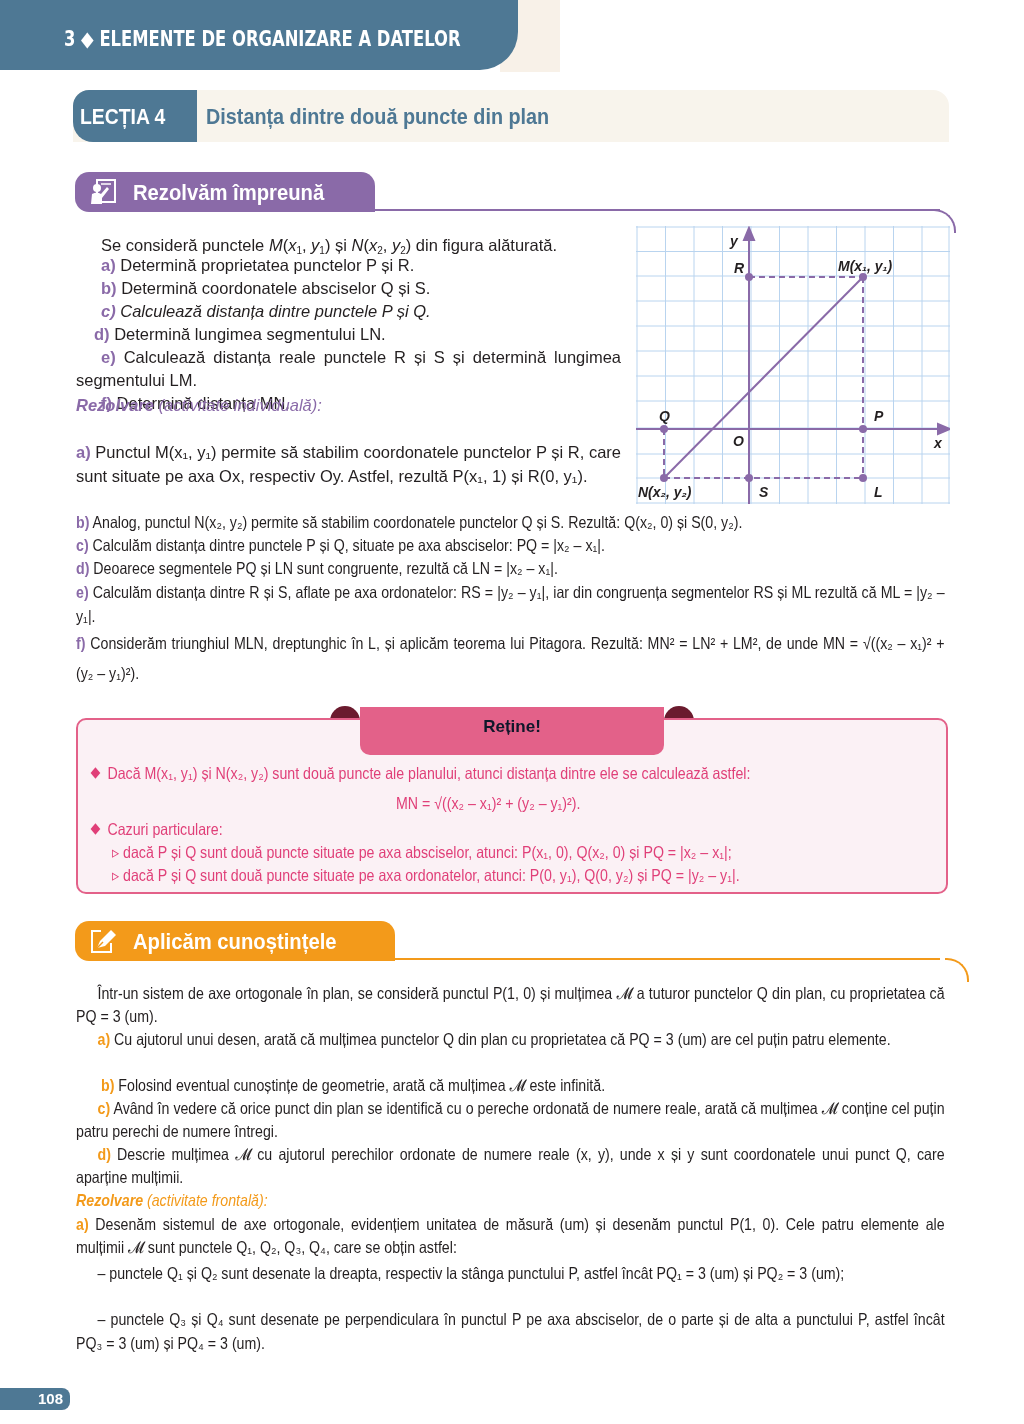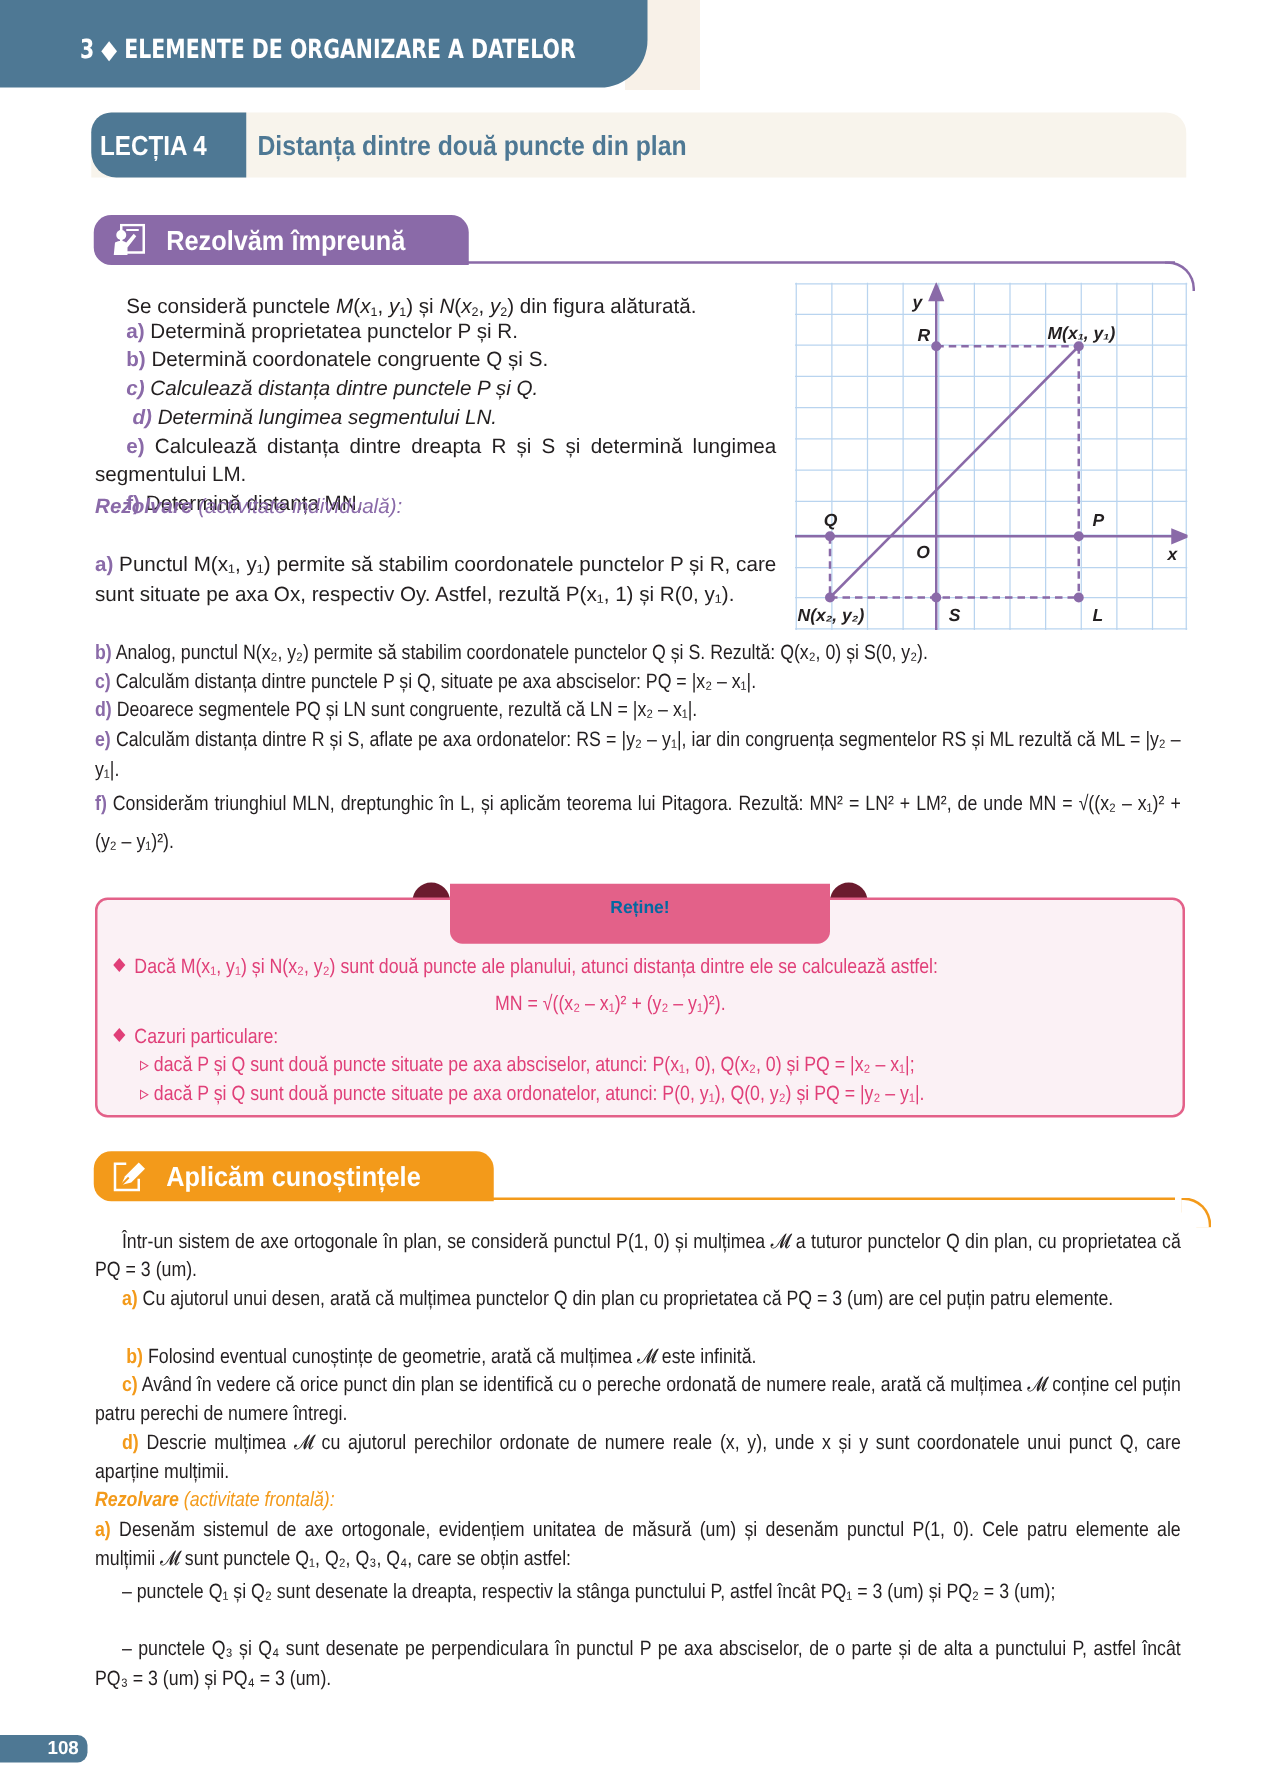--- a/index.html
+++ b/index.html
@@ -38,21 +38,21 @@
   .rez-o-n { color: #f39a1a; font-style: italic; }
   .cond { transform: scaleX(0.86); transform-origin: left center; }
   i { font-style: italic; }
   sub { font-size: 10px; vertical-align: -3px; line-height: 0; }
 
   .graph { position: absolute; left: 636px; top: 226px; width: 314px; height: 278px; }
 
   .retine-box { position: absolute; left: 76px; top: 718px; width: 872px; height: 176px; background: #fbf1f5; border: 2px solid #e36189; border-radius: 10px; }
   .retine-ear { position: absolute; top: 706px; width: 30px; height: 20px; background: #6b1b2e; border-radius: 15px 15px 0 0; }
   .retine-tab { position: absolute; left: 360px; top: 707px; width: 304px; height: 48px; background: #e36189; border-radius: 0 0 10px 10px; }
-  .retine-title { position: absolute; left: 360px; top: 717px; width: 304px; text-align: center; color: #0369a1; font-weight: bold; font-size: 14px; }
+  .retine-title { position: absolute; left: 360px; top: 717px; width: 304px; text-align: center; color: #0f172a; font-weight: bold; font-size: 17px; }
   .pink { color: #e03f78; }
   .bullet { display: inline-block; width: 8px; height: 8px; background: #e03f78; transform: rotate(45deg); margin-right: 10px; vertical-align: 2px; }
 
   .page-tab { position: absolute; left: 0; top: 1388px; width: 70px; height: 22px; background: #4e7894; border-radius: 0 8px 8px 0; }
   .page-num { position: absolute; left: 38px; top: 1390px; color: #fff; font-weight: bold; font-size: 15px; }
 </style>
 </head>
 <body>
 
 <div class="chapter-bg"></div>
@@ -73,24 +73,24 @@
   </svg>
   <span class="sec-label">Rezolvăm împreună</span>
 </div>
 <div class="sec-rule purple"></div>
 <div class="sec-curve purple"></div>
 
 <div class="txt" style="left:101px; top:234px;">
   <span>Se consideră punctele</span> <i>M</i>(<i>x</i><sub>1</sub>, <i>y</i><sub>1</sub>) și <i>N</i>(<i>x</i><sub>2</sub>, <i>y</i><sub>2</sub>) <span>din figura alăturată.</span>
 </div>
 <div class="txt" style="left:101px; top:254px;"><span class="lp">a)</span> <span>Determină proprietatea punctelor P și R.</span></div>
-<div class="txt" style="left:101px; top:277px;"><span class="lp">b)</span> <span>Determină coordonatele congruente Q și S.</span></div>
+<div class="txt" style="left:101px; top:277px;"><span class="lp">b)</span> <span>Determină coordonatele absciselor Q și S.</span></div>
 <div class="txt" style="left:101px; top:300px;font-style:italic;"><span class="lp">c)</span> <span>Calculează distanța dintre punctele P și Q.</span></div>
-<div class="txt" style="left:106px; top:323px;font-style:italic;"><span class="lp">d)</span> <span>Determină lungimea segmentului LN.</span></div>
-<div class="txt justify" style="left:76px; top:346px; width:545px; text-indent:25px;"><span class="lp">e)</span> <span>Calculează distanța dintre dreapta R și S și determină lungimea segmentului LM.</span></div>
+<div class="txt" style="left:94px; top:323px;"><span class="lp">d)</span> <span>Determină lungimea segmentului LN.</span></div>
+<div class="txt justify" style="left:76px; top:346px; width:545px; text-indent:25px;"><span class="lp">e)</span> <span>Calculează distanța reale punctele R și S și determină lungimea segmentului LM.</span></div>
 <div class="txt" style="left:101px; top:392px;"><span class="lp">f)</span> <span>Determină distanța MN.</span></div>
 <div class="txt" style="left:76px; top:394px;"><span class="rez-p">Rezolvare</span> <span class="rez-p-n">(activitate individuală):</span></div>
 <div class="txt justify" style="left:76px; top:440px; width:545px; line-height:24px;"><span class="lp">a)</span> <span>Punctul M(x₁, y₁) permite să stabilim coordonatele punctelor P și R, care sunt situate pe axa Ox, respectiv Oy. Astfel, rezultă P(x₁, 1) și R(0, y₁).</span></div>
 
 <div class="txt cond" style="left:76px; top:511px;"><span class="lp">b)</span> <span>Analog, punctul N(x₂, y₂) permite să stabilim coordonatele punctelor Q și S. Rezultă: Q(x₂, 0) și S(0, y₂).</span></div>
 <div class="txt cond" style="left:76px; top:534px;"><span class="lp">c)</span> <span>Calculăm distanța dintre punctele P și Q, situate pe axa absciselor: PQ = |x₂ – x₁|.</span></div>
 <div class="txt cond" style="left:76px; top:557px;"><span class="lp">d)</span> <span>Deoarece segmentele PQ și LN sunt congruente, rezultă că LN = |x₂ – x₁|.</span></div>
 <div class="txt cond justify" style="left:76px; top:580px; width:1010px; line-height:24px;"><span class="lp">e)</span> <span>Calculăm distanța dintre R și S, aflate pe axa ordonatelor: RS = |y₂ – y₁|, iar din congruența segmentelor RS și ML rezultă că ML = |y₂ – y₁|.</span></div>
 <div class="txt cond justify" style="left:76px; top:628px; width:1010px; line-height:30px;"><span class="lp">f)</span> <span>Considerăm triunghiul MLN, dreptunghic în L, și aplicăm teorema lui Pitagora. Rezultă: MN² = LN² + LM², de unde MN = √((x₂ – x₁)² + (y₂ – y₁)²).</span></div>
 

